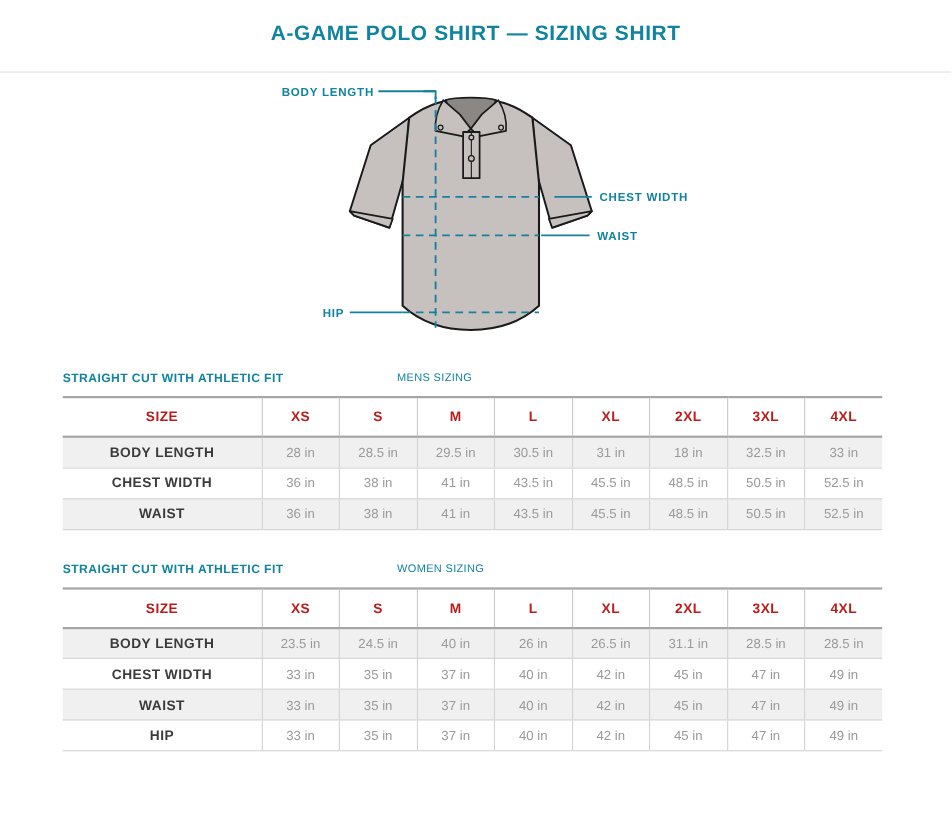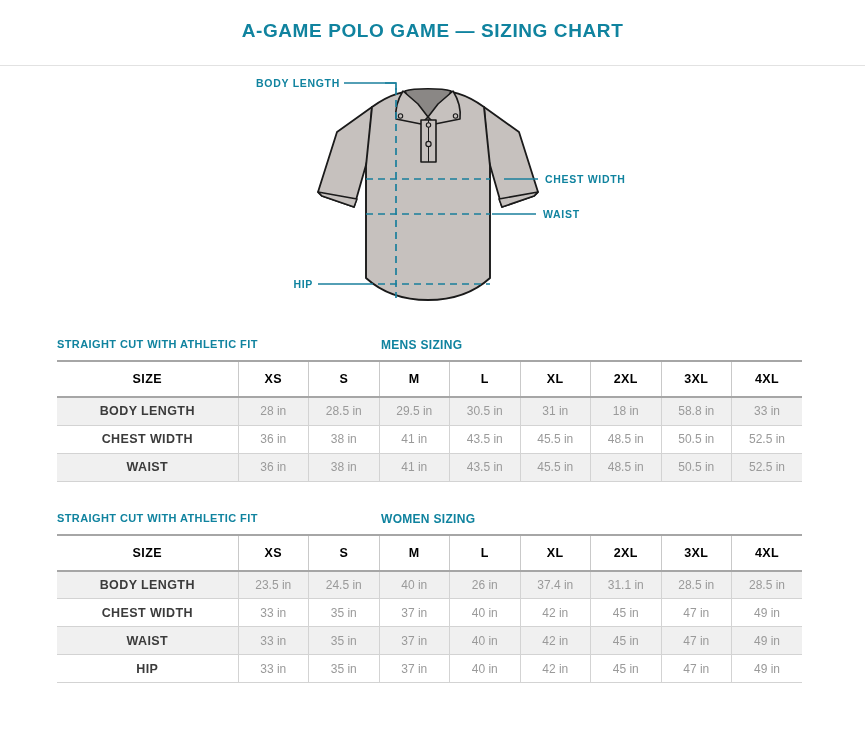--- a/index.html
+++ b/index.html
@@ -55,43 +55,43 @@
 
   .fit-label {
     color: #10839f;
     font-size: 11px;
     font-weight: bold;
     letter-spacing: 0.4px;
   }
 
   .sizing-label {
     position: absolute;
-    left: 324px;
+    left: 304px;
     color: #10839f;
-    font-size: 12px;
-    font-weight: bold;
+    font-size: 10px;
+    font-weight: normal;
     letter-spacing: 0.3px;
   }
 
   table {
     width: 745px;
     border-collapse: collapse;
     table-layout: fixed;
   }
 
   table .col-attr { width: 181px; }
 
   thead th {
     border-top: 2px solid #a6a6a6;
     border-bottom: 2px solid #a6a6a6;
     border-left: 1px solid #c9c9c9;
     height: 36px;
     font-size: 12.5px;
     font-weight: bold;
-    color: #000000;
+    color: #b91c1c;
     letter-spacing: 0.4px;
     background: #ffffff;
   }
   thead th:first-child { border-left: none; }
 
   tbody td {
     height: 28px;
     font-size: 12px;
     border-left: 1px solid #d3d3d3;
     border-bottom: 1px solid #d3d3d3;
@@ -110,21 +110,21 @@
     letter-spacing: 0.4px;
   }
 
   .gap-between { height: 30px; }
 </style>
 </head>
 <body>
 
 <div>
 
-  <h1 class="page-title">A-GAME POLO GAME — SIZING CHART</h1>
+  <h1 class="page-title">A-GAME POLO SHIRT — SIZING SHIRT</h1>
   <div class="title-divider"></div>
 
   <div class="diagram-wrap">
     <svg class="diagram-svg" width="865" height="272" viewBox="0 0 865 272">
 
       <g>
 
         <path d="M372 41 L337 66 L318 126 L322 130 L354 141 L368 92 Z" fill="#c6c1be" stroke="#1a1a1a" stroke-width="1.8" stroke-linejoin="round"></path>
 
         <path d="M318 126 L322 130 L354 141 L357 133 Z" fill="#c6c1be" stroke="#1a1a1a" stroke-width="1.6" stroke-linejoin="round"></path>
@@ -219,21 +219,21 @@
       </thead>
       <tbody>
         <tr>
           <td class="attr-cell">BODY LENGTH</td>
           <td>28 in</td>
           <td>28.5 in</td>
           <td>29.5 in</td>
           <td>30.5 in</td>
           <td>31 in</td>
           <td>18 in</td>
-          <td>58.8 in</td>
+          <td>32.5 in</td>
           <td>33 in</td>
         </tr>
         <tr>
           <td class="attr-cell">CHEST WIDTH</td>
           <td>36 in</td>
           <td>38 in</td>
           <td>41 in</td>
           <td>43.5 in</td>
           <td>45.5 in</td>
           <td>48.5 in</td>
@@ -287,21 +287,21 @@
           <th>4XL</th>
         </tr>
       </thead>
       <tbody>
         <tr>
           <td class="attr-cell">BODY LENGTH</td>
           <td>23.5 in</td>
           <td>24.5 in</td>
           <td>40 in</td>
           <td>26 in</td>
-          <td>37.4 in</td>
+          <td>26.5 in</td>
           <td>31.1 in</td>
           <td>28.5 in</td>
           <td>28.5 in</td>
         </tr>
         <tr>
           <td class="attr-cell">CHEST WIDTH</td>
           <td>33  in</td>
           <td>35 in</td>
           <td>37  in</td>
           <td>40 in</td>

